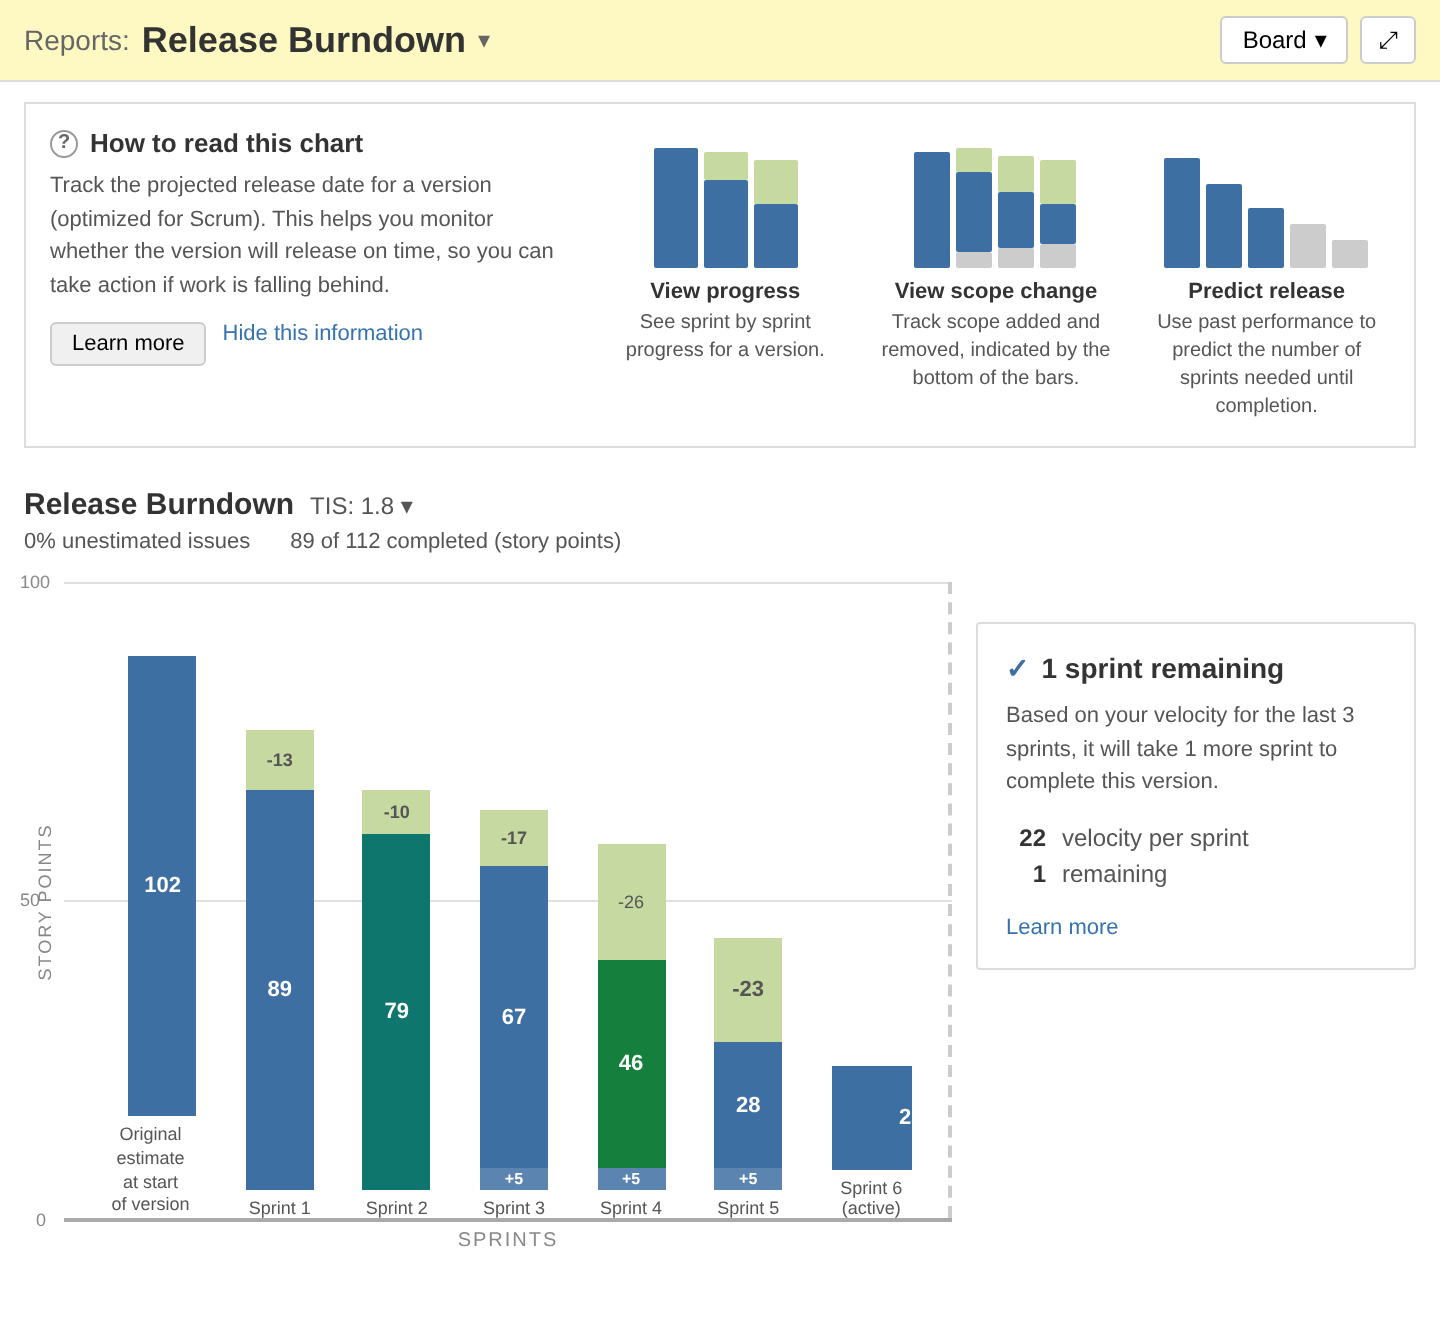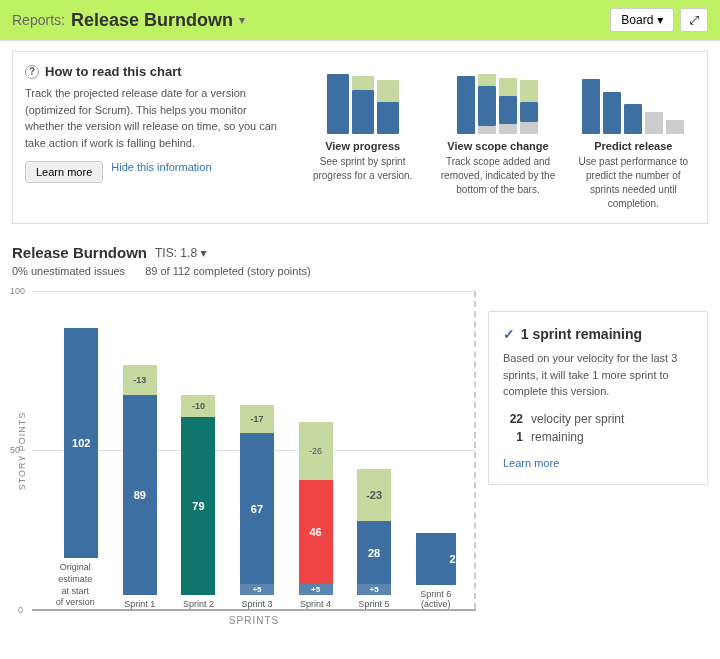--- a/index.html
+++ b/index.html
@@ -1,19 +1,19 @@
 <!DOCTYPE html>
 <html><head>
   <meta charset="utf-8">
   <style>
     * { box-sizing: border-box; margin: 0; padding: 0; }
     body { font-family: Arial, sans-serif; font-size: 12px; background: #fff; color: #333; width: 720px; min-height: 659px; }
 
     
-    .header { display: flex; align-items: center; justify-content: space-between; padding: 8px 12px; border-bottom: 1px solid #ddd; background: #bef264; }
+    .header { display: flex; align-items: center; justify-content: space-between; padding: 8px 12px; border-bottom: 1px solid #ddd; background: #fef9c3; }
     .header-left { display: flex; align-items: center; gap: 6px; }
     .header-title { font-size: 18px; font-weight: bold; color: #333; }
     .header-prefix { font-size: 14px; color: #666; }
     .board-btn { background: #fff; border: 1px solid #ccc; border-radius: 3px; padding: 4px 10px; cursor: pointer; font-size: 12px; display: flex; align-items: center; gap: 4px; }
     .arrow-btn { background: #fff; border: 1px solid #ccc; border-radius: 3px; padding: 4px 8px; cursor: pointer; font-size: 12px; }
 
     
     .info-panel { border: 1px solid #ddd; margin: 10px 12px; padding: 12px; display: flex; gap: 16px; }
     .info-left { flex: 0 0 260px; }
     .info-title { font-size: 13px; font-weight: bold; margin-bottom: 6px; display: flex; align-items: center; gap: 6px; }
@@ -228,21 +228,21 @@
                 </div>
               </div>
               <div style="font-size:9px;color:#555;text-align:center;margin-top:4px;">Sprint 3</div>
             </div>
 
             <div style="display:flex;flex-direction:column;align-items:center;">
               <div style="display:flex;flex-direction:column;align-items:center;position:relative;">
                 <div style="width:34px;height:58px;background:#c5d9a0;display:flex;align-items:center;justify-content:center;">
                   <span style="font-size:9px;color:#555;font-weight:normal;">-26</span>
                 </div>
-                <div style="width:34px;height:104px;background:#ef4444;display:flex;align-items:center;justify-content:center;">
+                <div style="width:34px;height:104px;background:#15803d;display:flex;align-items:center;justify-content:center;">
                   <span style="color:#fff;font-size:11px;font-weight:bold;">46</span>
                 </div>
                 <div style="width:34px;height:11px;background:#5b84b1;display:flex;align-items:center;justify-content:center;">
                   <span style="font-size:8px;color:#fff;font-weight:bold;">+5</span>
                 </div>
               </div>
               <div style="font-size:9px;color:#555;text-align:center;margin-top:4px;">Sprint 4</div>
             </div>
 
             <div style="display:flex;flex-direction:column;align-items:center;">

